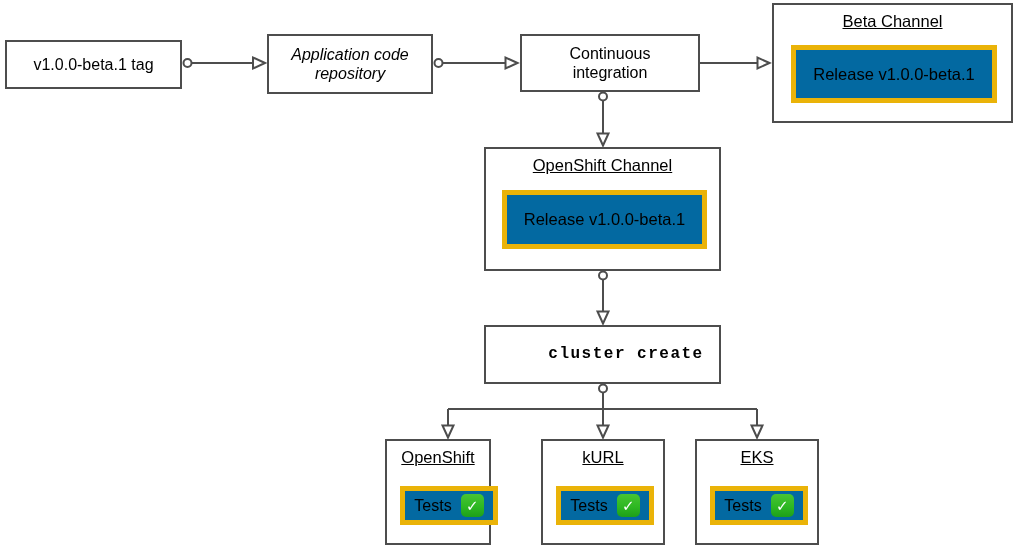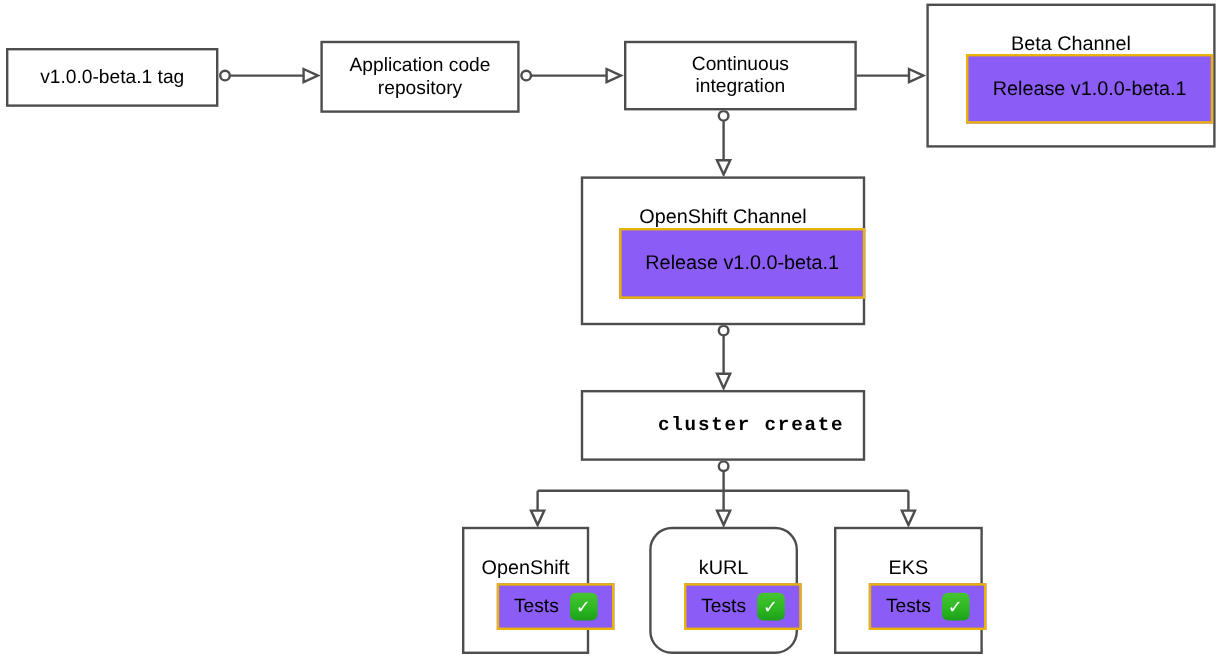--- a/index.html
+++ b/index.html
@@ -35,32 +35,32 @@
     text-align: center;
     font-size: 16px;
     line-height: 1.2;
   }
   .container-node {
     text-align: center;
   }
   .container-title {
     display: block;
     font-size: 16.5px;
-    padding-top: 23px;
+    padding-top: 7px;
+    text-decoration: underline;
   }
   .inner-box {
     position: absolute;
     box-sizing: border-box;
-    border: 2px solid #eab308;
-    background: #8b5cf6;
+    border: 5px solid #eab308;
+    background: #0369a1;
     display: flex;
     align-items: center;
     justify-content: center;
     font-size: 16.5px;
-    margin-left: 14px;
   }
   .mono {
     font-family: "Liberation Mono", "DejaVu Sans Mono", monospace;
     font-weight: bold;
     font-size: 16px;
     letter-spacing: 1.5px;
     margin-left: 47px;
   }
   .tests-box {
     gap: 9px;
@@ -130,25 +130,25 @@
         <path d="M603,437.5 L597.5,425.5 L608.5,425.5 Z" fill="#ffffff"></path>
         <path d="M757,437.5 L751.5,425.5 L762.5,425.5 Z" fill="#ffffff"></path>
       </g>
     </g>
   </svg>
 
   <div class="node leaf" style="left:5px; top:40px; width:177px; height:49px;">
     <span>v1.0.0-beta.1 tag</span>
   </div>
 
-  <div class="node leaf" style="left:267px; top:34px; width:166px; height:60px; padding:0 10px;">
+  <div class="node leaf" style="left:267px; top:34px; width:166px; height:60px; padding:0 10px;font-style:italic;">
     <span>Application code repository</span>
   </div>
 
-  <div class="node leaf" style="left:520px; top:34px; width:194px; height:58px; padding:0 24px;">
+  <div class="node leaf" style="left:520px; top:34px; width:180px; height:58px; padding:0 24px;">
     <span>Continuous integration</span>
   </div>
 
   <div class="node container-node" style="left:772px; top:3px; width:241px; height:120px;">
     <span class="container-title">Beta Channel</span>
     <div class="inner-box" style="left:17px; top:40px; width:206px; height:58px;">
       <span>Release v1.0.0-beta.1</span>
     </div>
   </div>
 
@@ -164,21 +164,21 @@
   </div>
 
   <div class="node container-node" style="left:385px; top:439px; width:106px; height:106px;">
     <span class="container-title">OpenShift</span>
     <div class="inner-box tests-box" style="left:13px; top:45px; width:98px; height:39px;">
       <span>Tests</span>
       <span class="check-badge">✓</span>
     </div>
   </div>
 
-  <div class="node container-node" style="left:541px; top:439px; width:124px; height:106px;border-radius:19px;">
+  <div class="node container-node" style="left:541px; top:439px; width:124px; height:106px;">
     <span class="container-title">kURL</span>
     <div class="inner-box tests-box" style="left:13px; top:45px; width:98px; height:39px;">
       <span>Tests</span>
       <span class="check-badge">✓</span>
     </div>
   </div>
 
   <div class="node container-node" style="left:695px; top:439px; width:124px; height:106px;">
     <span class="container-title">EKS</span>
     <div class="inner-box tests-box" style="left:13px; top:45px; width:98px; height:39px;">

